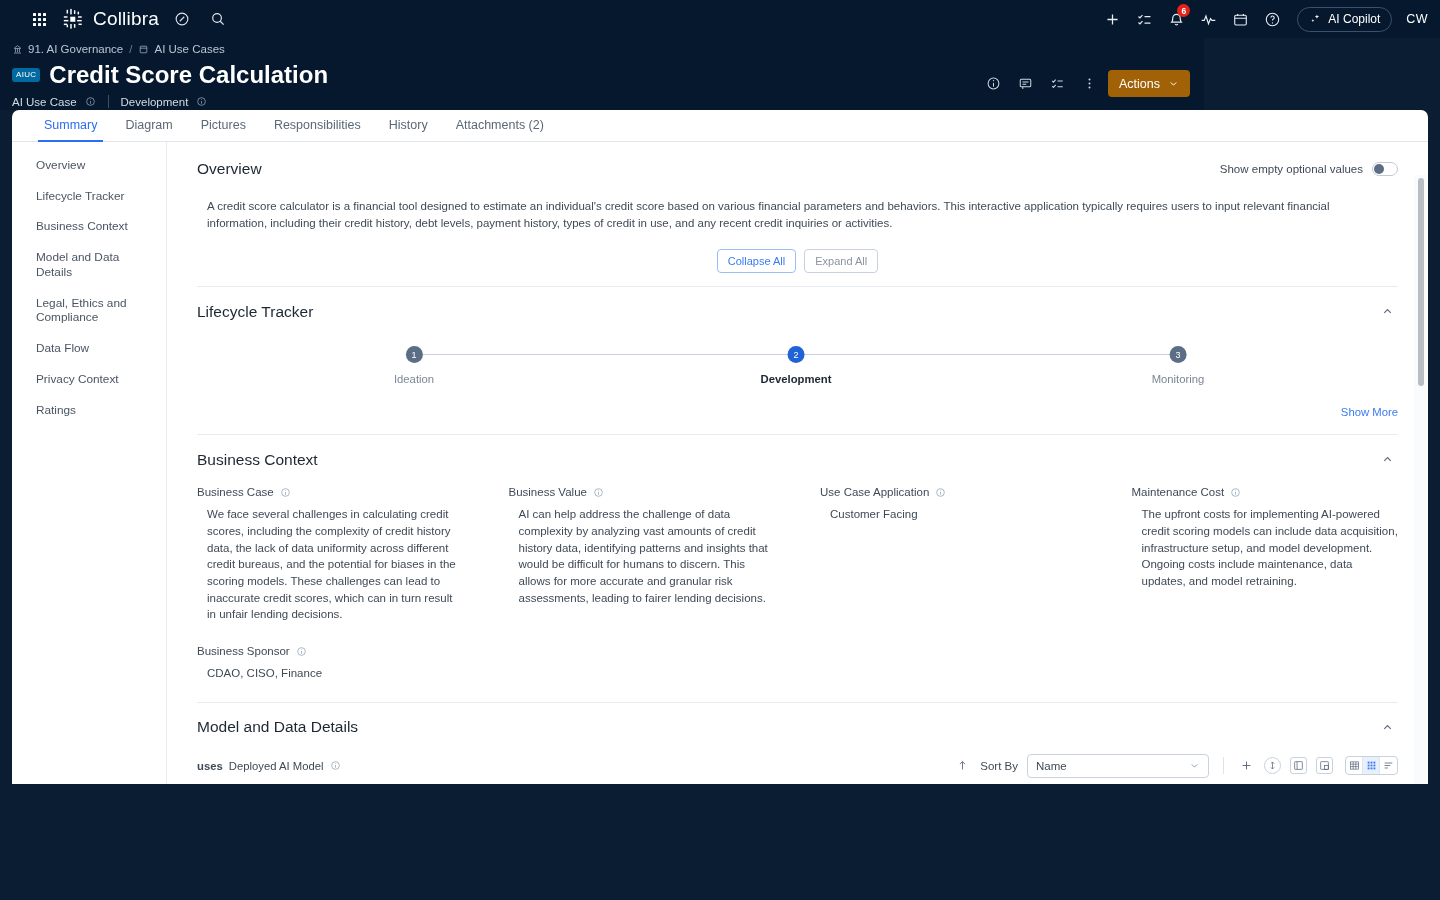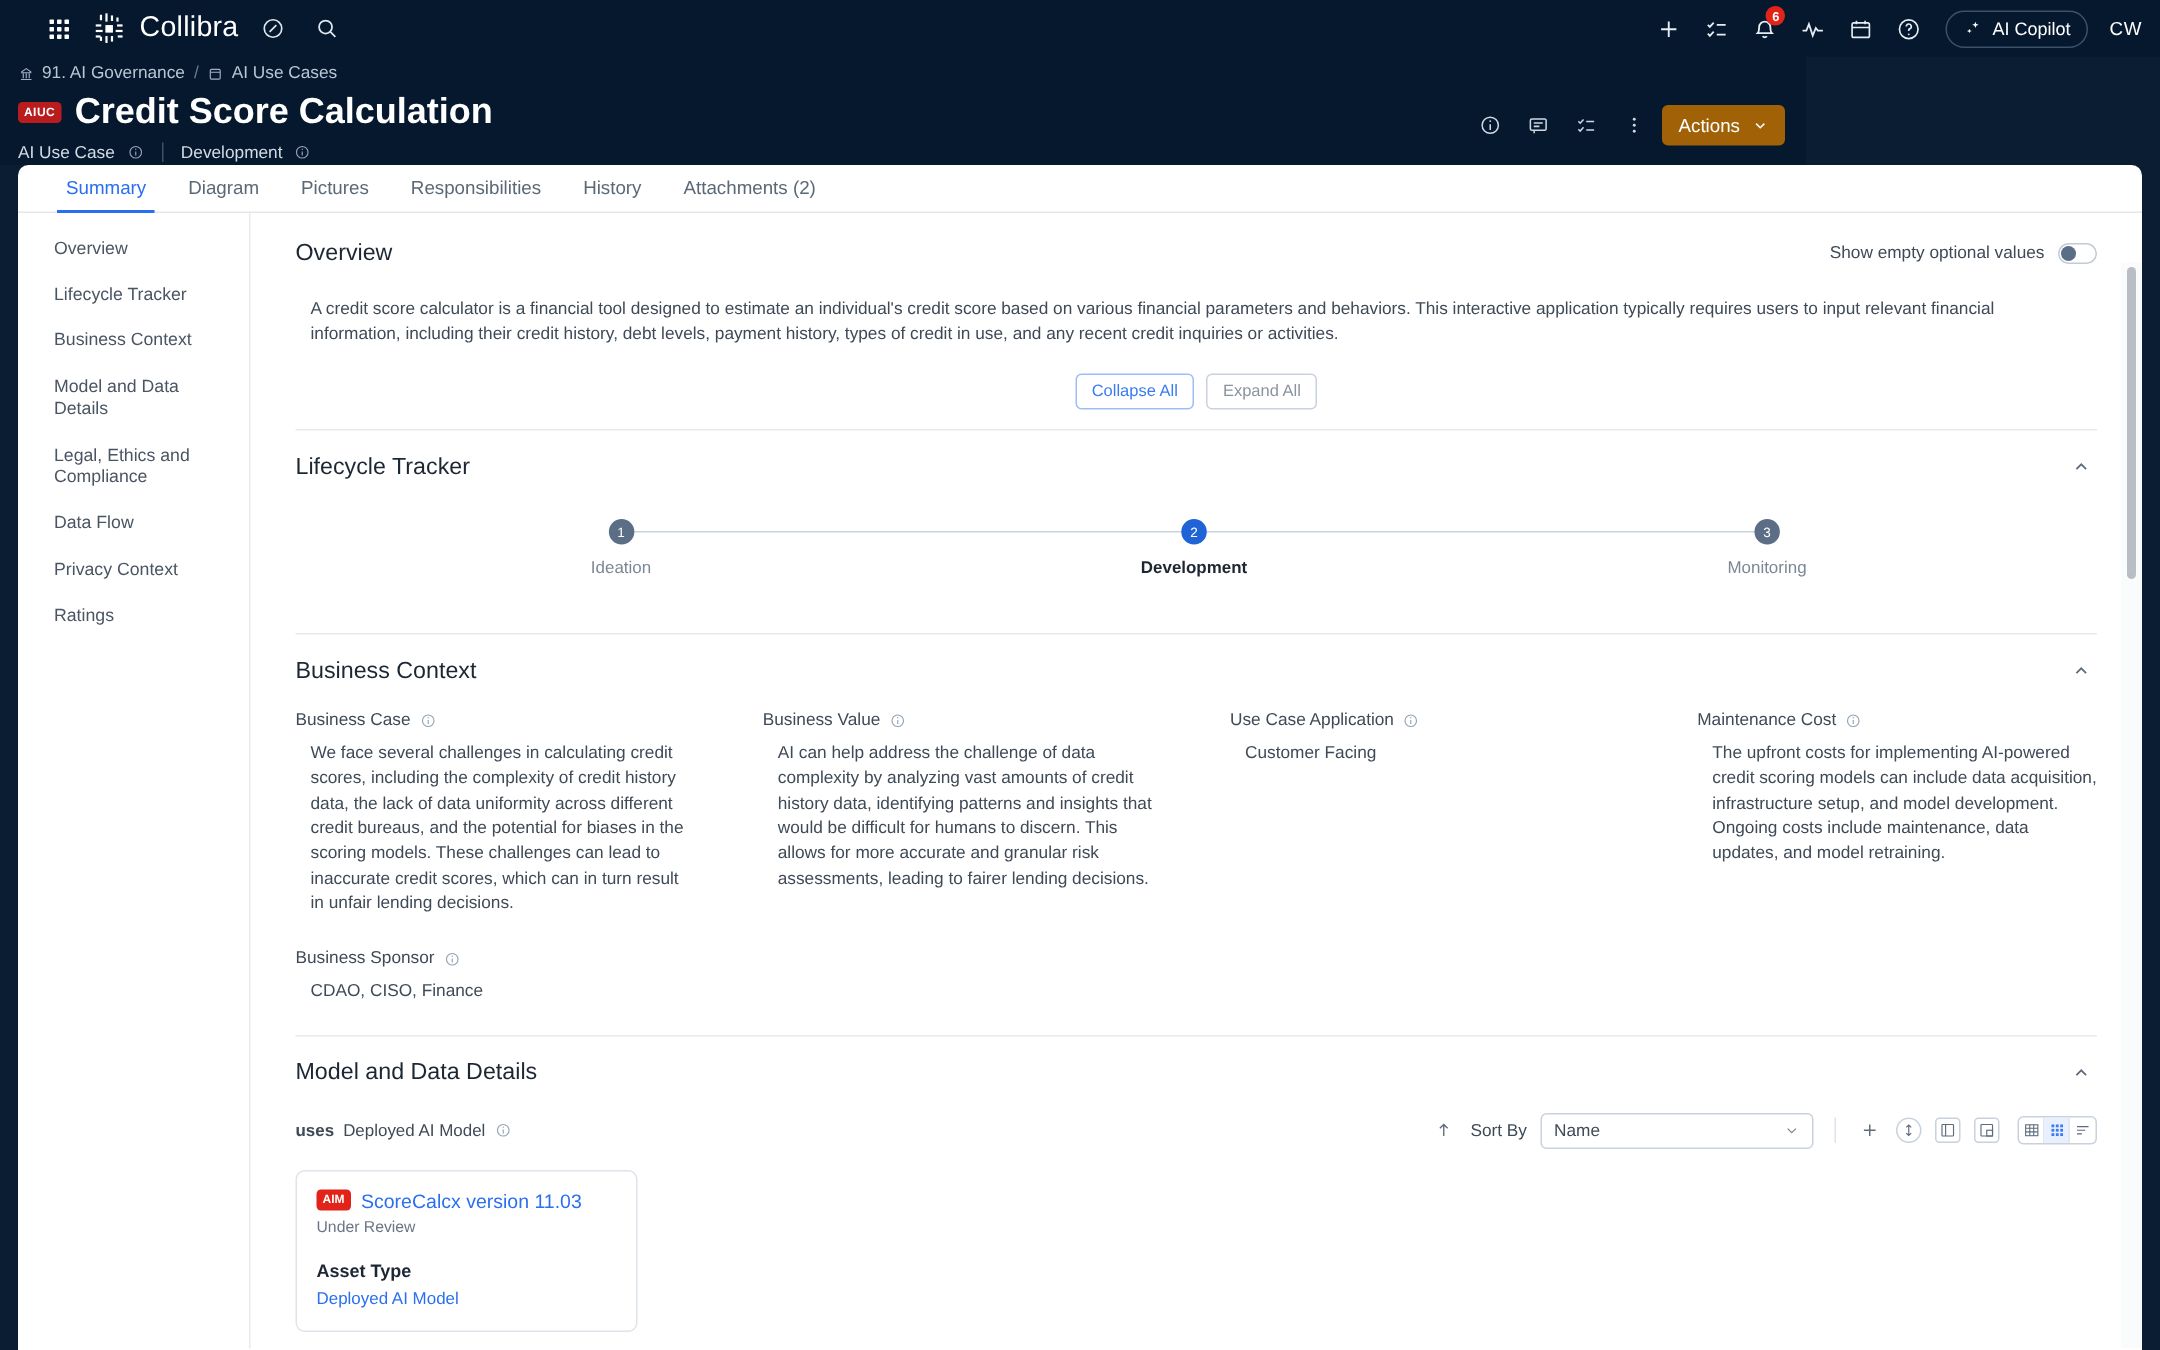--- a/index.html
+++ b/index.html
@@ -42,37 +42,37 @@
     margin-left: 12px; color: #fff; font-size: 12.5px; letter-spacing: .4px; cursor: pointer;
   }
 
   
   .pagehead { position: absolute; left: 0; top: 38px; width: 1204px; height: 72px; background: #06182e; }
   .crumbs { display: flex; align-items: center; gap: 6px; padding: 5px 0 0 12px; font-size: 11.5px; color: #b9c6d4; }
   .crumbs .sep { color: #6b7c91; }
   .crumb { display:flex; align-items:center; gap:5px; cursor: pointer; }
   .title-row { display: flex; align-items: center; gap: 9px; padding: 6px 0 0 12px; }
   .aiuc-chip {
-    background: #b91c1c; color: #fff; font-size: 8px; font-weight: 700; letter-spacing: .3px;
+    background: #0369a1; color: #fff; font-size: 8px; font-weight: 400; letter-spacing: .3px;
     padding: 3px 4px; border-radius: 3px; line-height: 1;
   }
   .page-title { color: #fff; font-size: 24px; font-weight: 700; }
   .sub-row { display:flex; align-items:center; gap: 8px; padding: 6px 0 0 12px; font-size: 11.5px; color:#d3dce6; }
   .sub-div { width: 1px; height: 13px; background: #3a506b; margin: 0 4px; }
 
   .head-actions { position: absolute; right: 14px; top: 32px; display:flex; align-items:center; gap: 6px; }
   .head-ic { width: 26px; height: 26px; display:flex; align-items:center; justify-content:center; color:#cfd9e4; cursor:pointer; }
   .actions-btn {
     display:flex; align-items:center; gap: 8px; background:#a16207; color:#fff;
     height: 27px; padding: 0 11px; border-radius: 4px; font-size: 12.5px; cursor:pointer; font-weight: 400;
   }
 
   
   .card {
-    position: absolute; left: 12px; top: 110px; width: 1416px; height: 790px;
+    position: absolute; left: 12px; top: 110px; width: 1416px; height: 674px;
     background: #fff; border-radius: 7px 7px 0 0; overflow: hidden;
   }
   .tabs { display:flex; align-items: flex-end; height: 32px; border-bottom: 1px solid #e3e7ec; padding-left: 18px; gap: 0; }
   .tab {
     font-size: 12.5px; color: #5b6876; padding: 0 14px 9px 14px; cursor: pointer; position: relative;
   }
   .tab.active { color: #2a6ff0; font-weight: 500; }
   .tab.active:after {
     content:""; position:absolute; left: 8px; right: 8px; bottom: -1px; height: 2px; background:#2a6ff0;
   }
@@ -411,20 +411,21 @@
             <div class="step" style="left:599px">
               <div class="dot" style="background:#1f63d6">2</div>
               <div class="slabel" style="color:#1d2733;font-weight:600">Development</div>
             </div>
             <div class="step" style="left:981px">
               <div class="dot" style="background:#5b6e85">3</div>
               <div class="slabel" style="color:#7b8796">Monitoring</div>
             </div>
           </div>
 
+          <div class="showmore">Show More</div>
         </div>
         <div class="divider" style="margin:16px 30px 0 30px"></div>
 
         <div class="sect">
           <div class="sect-head">
             <div class="sect-title">Business Context</div>
             <span class="chev">
               <svg width="13" height="13" viewBox="0 0 20 20" fill="none" stroke="#5d6b7d" stroke-width="1.8">
                   <path d="M5 12l5-5 5 5"></path>
                 </svg>

